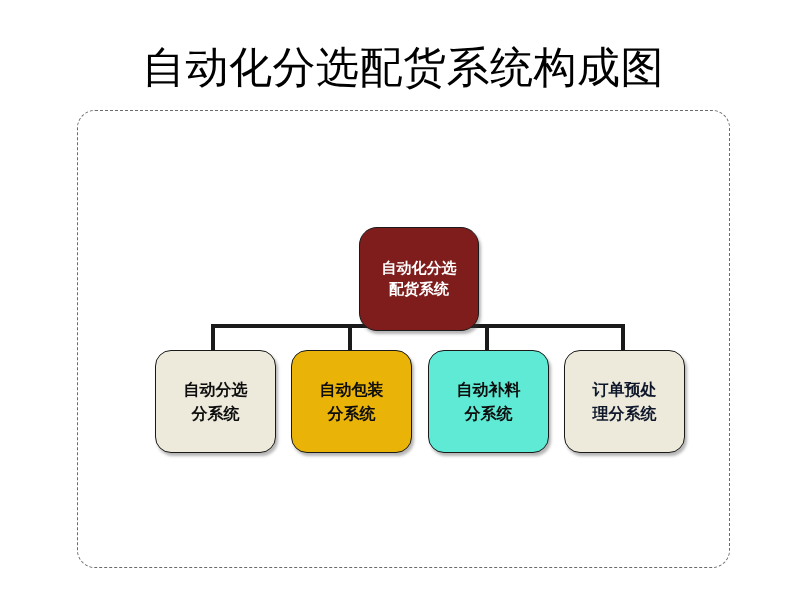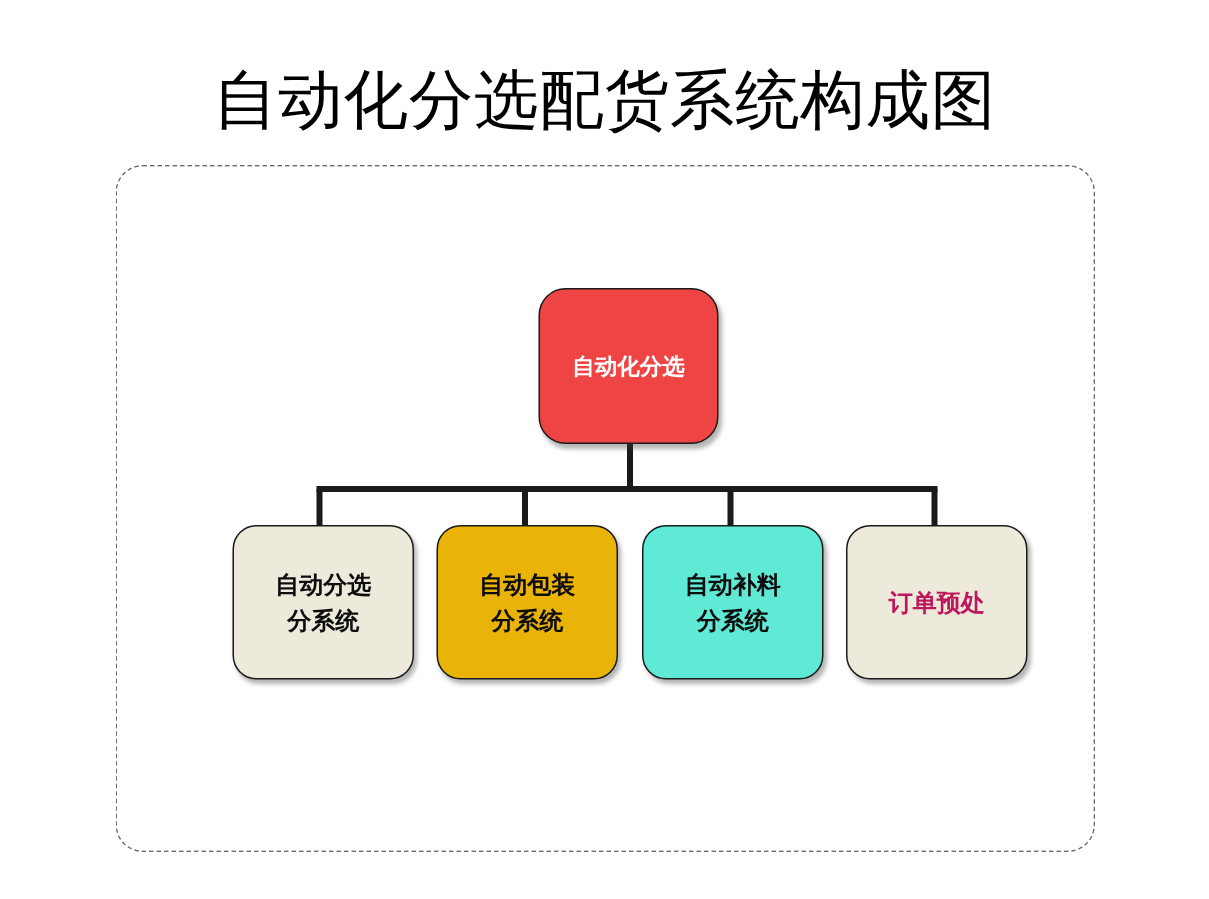--- a/index.html
+++ b/index.html
@@ -130,23 +130,24 @@
 
   <div id="frame" style="border-color: rgb(107, 107, 107);"></div>
 
   <div class="conn" id="conn-root-stem" style="background: rgb(26, 26, 26);"></div>
   <div class="conn" id="conn-bus" style="background: rgb(26, 26, 26);"></div>
   <div class="conn conn-drop" id="conn-drop-1" style="background: rgb(26, 26, 26);"></div>
   <div class="conn conn-drop" id="conn-drop-2" style="background: rgb(26, 26, 26);"></div>
   <div class="conn conn-drop" id="conn-drop-3" style="background: rgb(26, 26, 26);"></div>
   <div class="conn conn-drop" id="conn-drop-4" style="background: rgb(26, 26, 26);"></div>
 
-  <div class="node" id="node-root" style="background: #ef4444; color: rgb(255, 255, 255);">
+  <div class="node" id="node-root" style="background: #7f1d1d; color: rgb(255, 255, 255); margin-top: 35px;">
     <span class="node-lines">
       <span class="node-line">自动化分选</span>
+      <span class="node-line">配货系统</span>
     </span>
   </div>
 
   <div class="node node-child" id="node-child-1" style="background: rgb(237, 234, 220); color: rgb(13, 13, 13);">
     <span class="node-lines">
       <span class="node-line">自动分选</span>
       <span class="node-line">分系统</span>
     </span>
   </div>
 
@@ -157,19 +158,20 @@
     </span>
   </div>
 
   <div class="node node-child" id="node-child-3" style="background: #5eead4; color: rgb(13, 13, 13);">
     <span class="node-lines">
       <span class="node-line">自动补料</span>
       <span class="node-line">分系统</span>
     </span>
   </div>
 
-  <div class="node node-child" id="node-child-4" style="background: rgb(237, 234, 220); color: #be185d; border-radius: 16px;">
+  <div class="node node-child" id="node-child-4" style="background: rgb(237, 234, 220); color: #0f172a; border-radius: 16px;">
     <span class="node-lines">
       <span class="node-line">订单预处</span>
+      <span class="node-line">理分系统</span>
     </span>
   </div>
 
 </div>
 
 </body></html>

